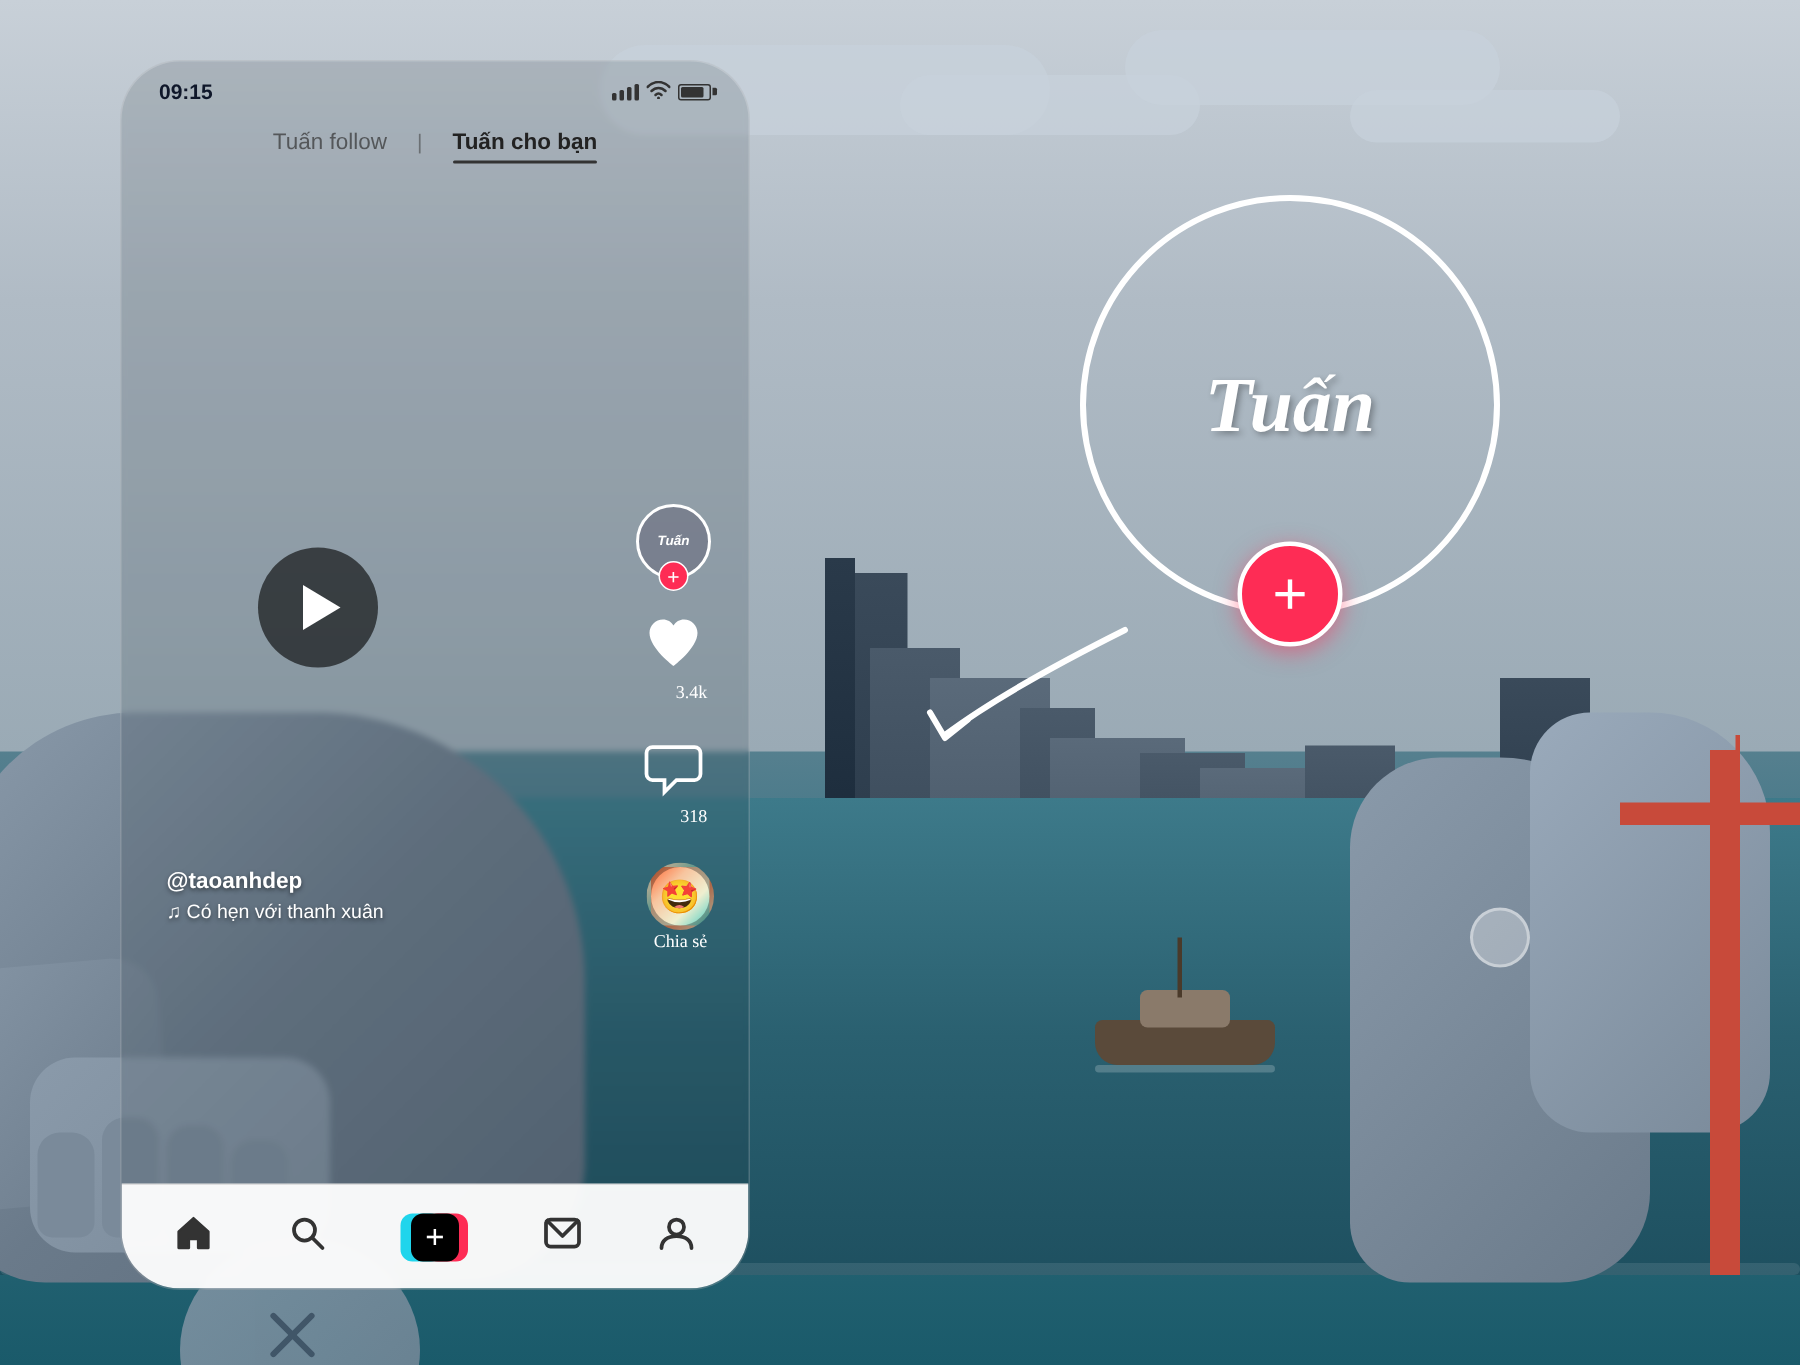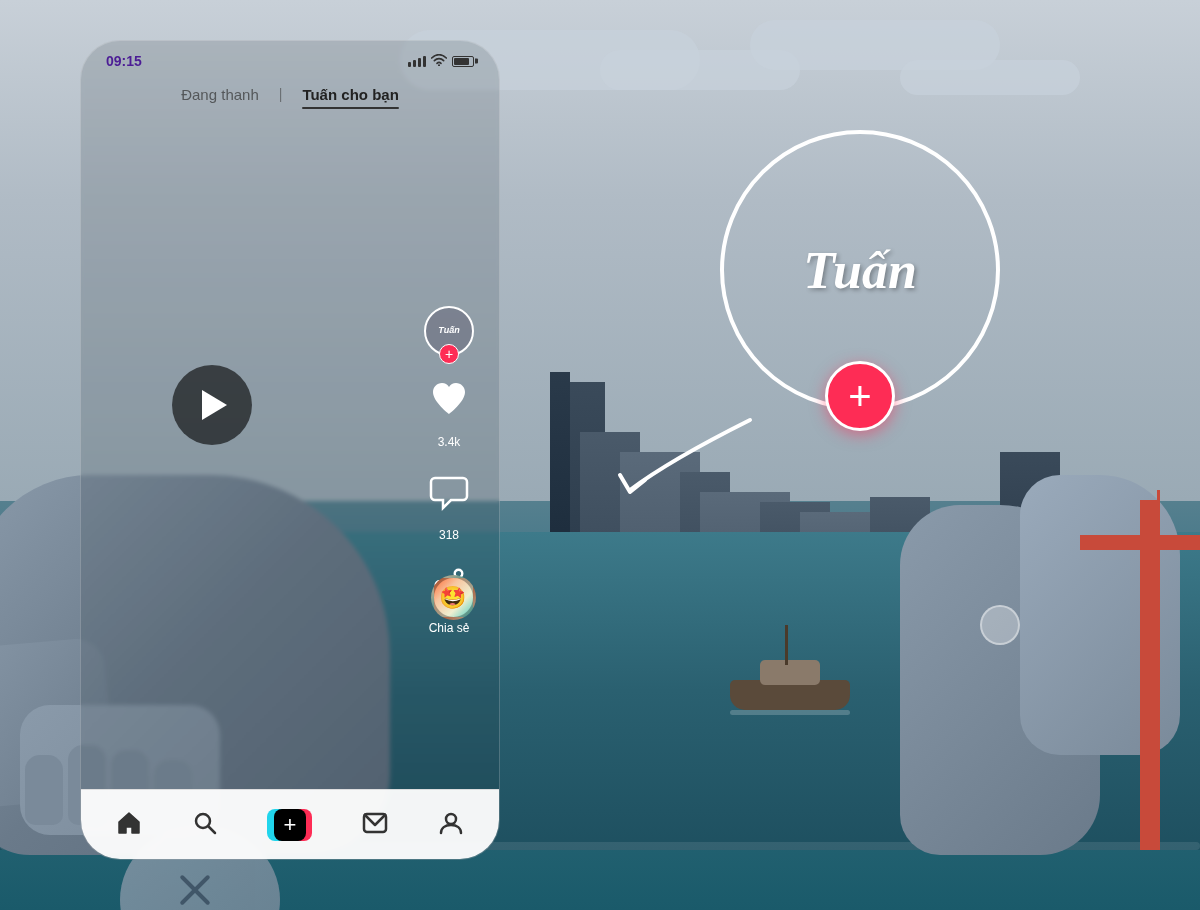--- a/index.html
+++ b/index.html
@@ -123,21 +123,21 @@
       display: flex;
       justify-content: space-between;
       align-items: center;
       padding: 12px 25px 5px;
       position: relative;
       z-index: 10;
     }
     .status-time {
       font-size: 14px;
       font-weight: 600;
-      color: #4c1d95;
+      color: #0f172a;
     }
     .status-icons {
       display: flex;
       gap: 5px;
       align-items: center;
     }
     .signal-bars {
       display: flex;
       gap: 2px;
       align-items: flex-end;
@@ -302,23 +302,24 @@
       color: white;
       font-size: 14px;
       font-weight: 300;
       border: 1.5px solid white;
     }
 
     
     .action-btn {
       display: flex;
       flex-direction: column;
-      align-items: center;
-      gap: 14px;
+      align-items: flex-end;
+      gap: 3px;
       cursor: pointer;
+      font-family: Liberation Serif, serif;
     }
     .action-icon {
       width: 45px;
       height: 45px;
       display: flex;
       align-items: center;
       justify-content: center;
     }
     .action-count {
       font-size: 12px;
@@ -571,21 +572,21 @@
           <circle cx="12" cy="17" r="1.5" fill="#333"></circle>
         </svg>
       </span>
       <div class="battery-icon">
         <div class="battery-fill"></div>
       </div>
     </div>
   </div>
 
   <div class="nav-tabs">
-    <span class="nav-tab">Đang thanh</span>
+    <span class="nav-tab">Tuấn follow</span>
     <span class="nav-separator">|</span>
     <span class="nav-tab active">Tuấn cho bạn</span>
   </div>
 
   <div class="video-area">
 
     <div class="play-button">
       <div class="play-triangle"></div>
     </div>
 
@@ -627,20 +628,24 @@
           </svg>
         </div>
         <span class="action-count">Chia sẻ</span>
       </div>
     </div>
 
     <div class="spinning-disc">
       <div style="font-size:22px;">🤩</div>
     </div>
 
+    <div class="video-info">
+      <div class="video-username">@taoanhdep</div>
+      <div class="video-song">♫  Có hẹn với thanh xuân</div>
+    </div>
   </div>
 
   <div class="bottom-nav">
 
     <div class="nav-item">
       <span>
         <svg width="26" height="26" viewBox="0 0 26 26" fill="none">
           <path d="M3 12 L13 3 L23 12 V23 H16 V17 H10 V23 H3 Z" fill="#333" stroke="#333" stroke-width="1.5" stroke-linejoin="round"></path>
         </svg>
       </span>

